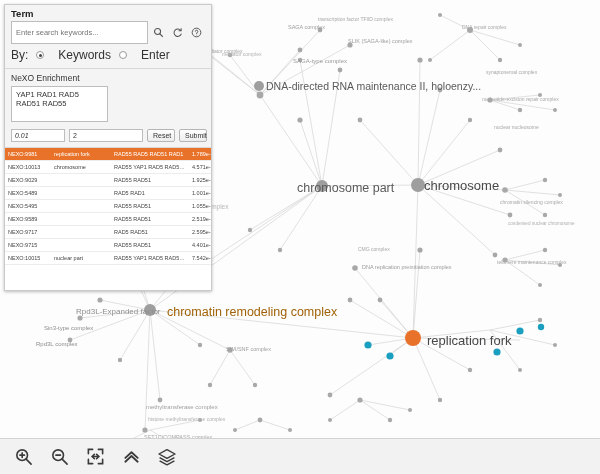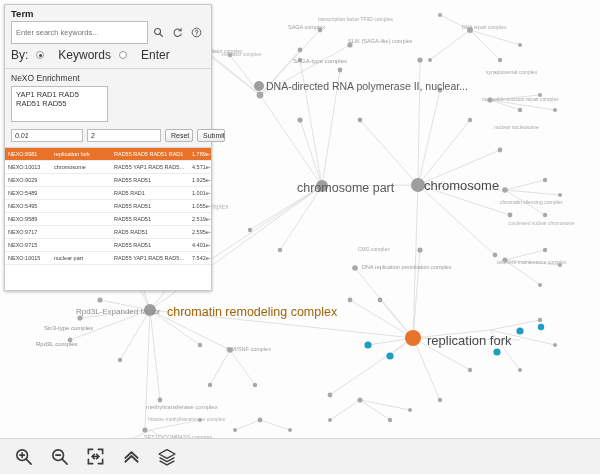--- a/index.html
+++ b/index.html
@@ -139,21 +139,21 @@
   .param-input {
     height: 13px;
     border: 1px solid #bdbdbd;
     background: #fff;
     font-size: 7px;
     padding: 0 3px;
     box-sizing: border-box;
     color: #333;
     font-family: "Liberation Sans", sans-serif;
   }
-  #pval-input { width: 72px; font-style: italic; }
+  #pval-input { width: 54px; font-style: italic; }
   #count-input { width: 74px; }
   .pbtn {
     height: 13px;
     min-width: 28px;
     padding: 0 5px;
     font-size: 7px;
     border: 1px solid #b5b5b5;
     border-radius: 2px;
     background: linear-gradient(#ffffff,#ededed);
     color: #333;
@@ -396,21 +396,21 @@
         <circle cx="497" cy="352" r="3.6" fill="#1a9fc0"></circle>
         <circle cx="520" cy="331" r="3.6" fill="#1a9fc0"></circle>
         <circle cx="541" cy="327" r="3.2" fill="#1a9fc0"></circle>
       </g>
     </svg>
 
     <div style="position:absolute; left:424px; top:178px; font-size:13px; color:#484848;">chromosome</div>
     <div style="position:absolute; left:427px; top:333px; font-size:13px; color:#484848;">replication fork</div>
     <div style="position:absolute; left:297px; top:181px; font-size:12.5px; color:#5a5a5a;">chromosome part</div>
     <div style="position:absolute; left:167px; top:305px; font-size:12.5px; color:#a16207;">chromatin remodeling complex</div>
-    <div style="position:absolute; left:266px; top:80px; font-size:10.5px; color:#5a5a5a;">DNA-directed RNA polymerase II, nuclear...</div>
+    <div style="position:absolute; left:266px; top:80px; font-size:10.5px; color:#5a5a5a;">DNA-directed RNA maintenance II, holoenzy...</div>
     <div style="position:absolute; left:126px; top:246px; font-size:10px; color:#b5b5b5;">nuclear chromatin</div>
     <div style="position:absolute; left:76px; top:307px; font-size:8px; color:#8d8d8d;">Rpd3L-Expanded factor</div>
 
     <div style="position:absolute; left:288px; top:24px; font-size:5.5px; color:#9e9e9e;">SAGA complex</div>
     <div style="position:absolute; left:348px; top:38px; font-size:5.5px; color:#9e9e9e;">SLIK (SAGA-like) complex</div>
     <div style="position:absolute; left:293px; top:58px; font-size:6px; color:#9a9a9a;">SAGA-type complex</div>
     <div style="position:absolute; left:318px; top:16px; font-size:5px; color:#a8a8a8;">transcription factor TFIID complex</div>
     <div style="position:absolute; left:192px; top:48px; font-size:5px; color:#a8a8a8;">core mediator complex</div>
     <div style="position:absolute; left:222px; top:51px; font-size:5px; color:#b2b2b2;">mediator complex</div>
     <div style="position:absolute; left:462px; top:24px; font-size:5px; color:#a8a8a8;">DNA repair complex</div>

